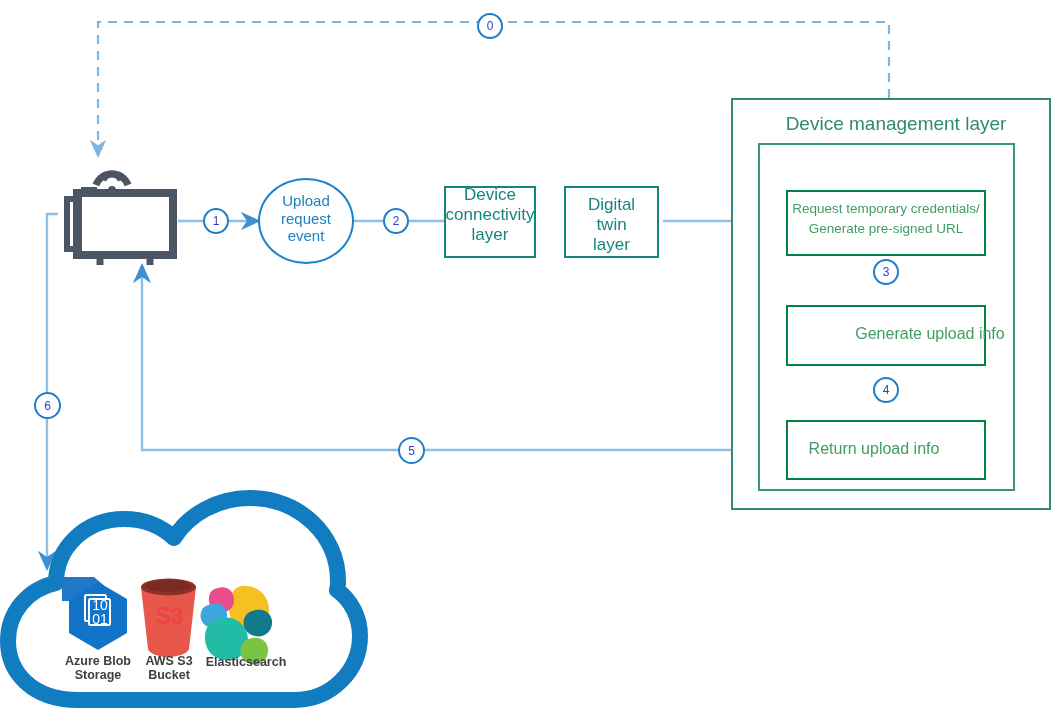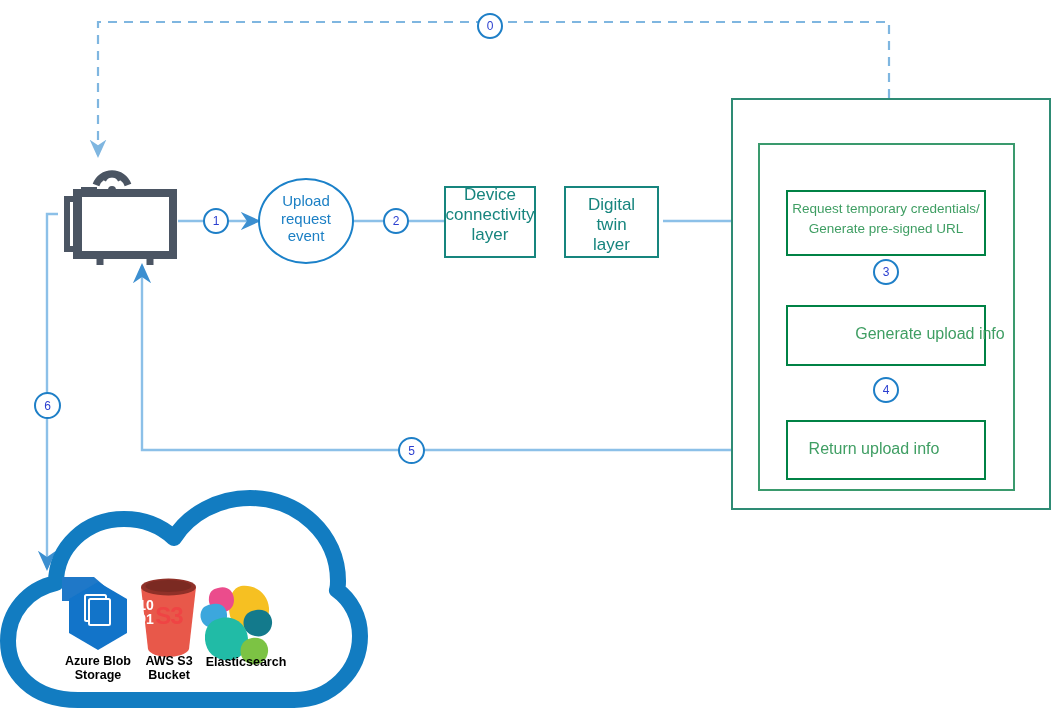--- a/index.html
+++ b/index.html
@@ -90,21 +90,21 @@
     box-sizing: border-box;
     color: #2b3fd0;
     display: flex;
     align-items: center;
     justify-content: center;
     font-size: 12px;
   }
   
   .cloud-caption {
     position: absolute;
-    color: #000000;
+    color: #404040;
     font-size: 12.5px;
     font-weight: bold;
     text-align: center;
     line-height: 1.12;
     white-space: pre-line;
     pointer-events: none;
   }
 </style>
 </head>
 <body>
@@ -237,20 +237,21 @@
   <div class="nodetext teal-label" style="left:442px; top:185px; width:96px;">Device
 connectivity
 layer</div>
 
   <div class="teal-box" style="left:564px; top:186px; width:95px; height:72px;"></div>
   <div class="nodetext teal-label" style="left:564px; top:195px; width:95px;">Digital
 twin
 layer</div>
 
   <div class="outer-layer" style="left:731px; top:98px; width:320px; height:412px;"></div>
+  <div class="nodetext outer-layer-title" style="left:751px; top:113px; width:290px;">Device management layer</div>
 
   <div class="mid-layer" style="left:758px; top:143px; width:257px; height:348px;"></div>
 
   <div class="green-box" style="left:786px; top:190px; width:200px; height:66px;"></div>
   <div class="nodetext green-label" style="left:784px; top:199px; width:204px; font-size:13.5px; line-height:1.45;text-align:center;">Request temporary credentials/
 Generate pre-signed URL</div>
 
   <div class="green-box" style="left:786px; top:305px; width:200px; height:61px;"></div>
   <div class="nodetext green-label" style="left:786px; top:325px; width:200px; font-size:16px;margin-left:44px;">Generate upload info</div>
 
@@ -264,18 +265,18 @@
   <div class="step" style="left:873px; top:377px; width:26px; height:26px;">4</div>
   <div class="step" style="left:398px; top:437px; width:27px; height:27px;">5</div>
   <div class="step" style="left:34px; top:392px; width:27px; height:27px;">6</div>
 
   <div class="cloud-caption" style="left:54px; top:654px; width:88px;">Azure Blob
 Storage</div>
   <div class="cloud-caption" style="left:130px; top:654px; width:78px;">AWS S3
 Bucket</div>
   <div class="cloud-caption" style="left:196px; top:655px; width:100px;">Elasticsearch</div>
 
-  <div class="nodetext" style="left:89px; top:598px; width:22px; color:#ffffff; font-size:14px; font-weight:bold; line-height:1.0;padding-left:46px;">10
+  <div class="nodetext" style="left:89px; top:598px; width:22px; color:#ffffff; font-size:14px; font-weight:normal; line-height:1.0;">10
 01</div>
 
   <div class="nodetext" style="left:141px; top:602px; width:56px; color:#ef4444; font-size:24px; font-weight:bold; letter-spacing:-1px;">S3</div>
 
 </div>
 
 </body></html>

